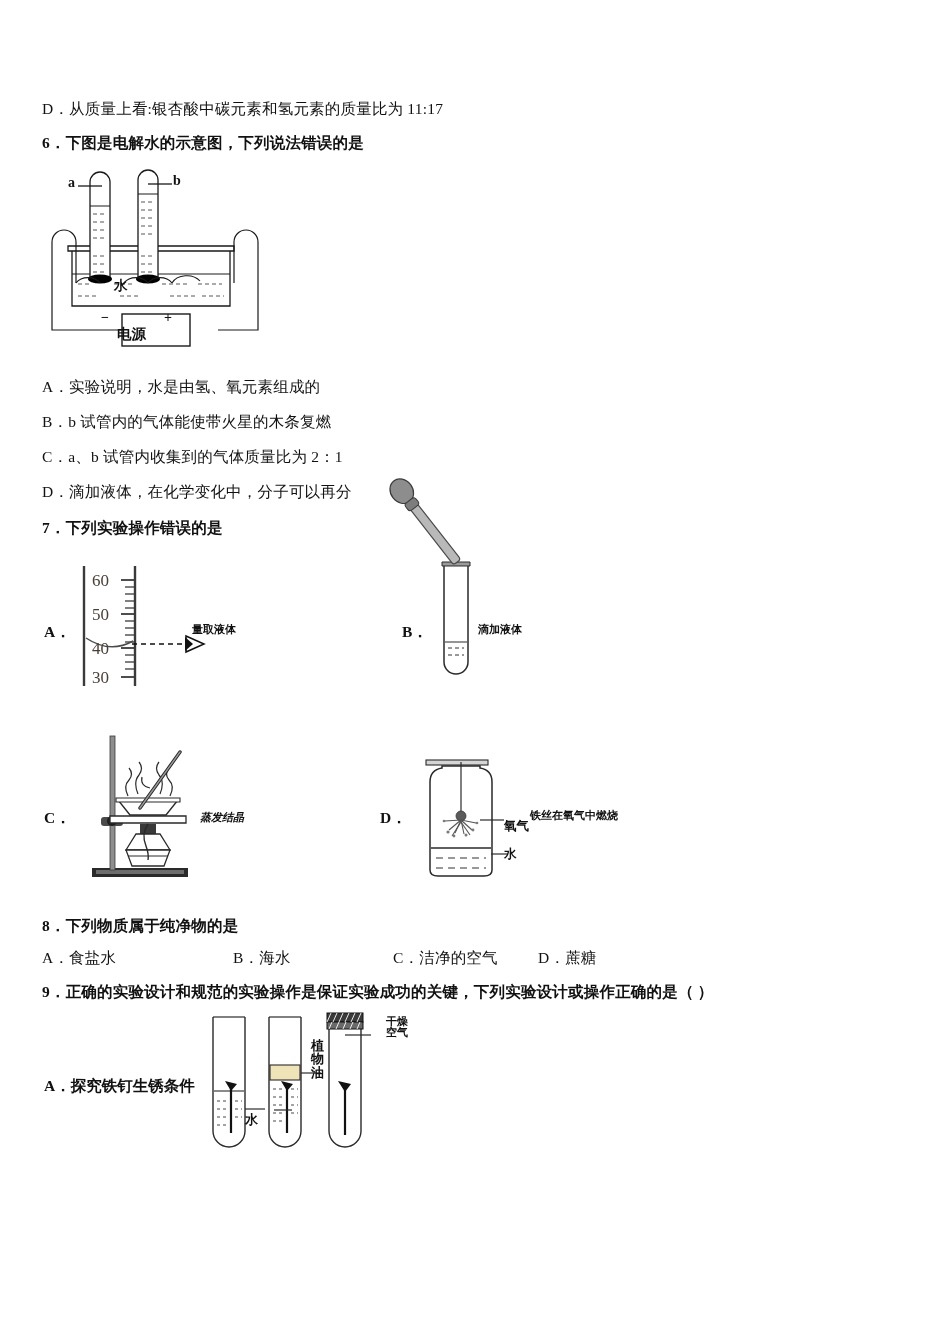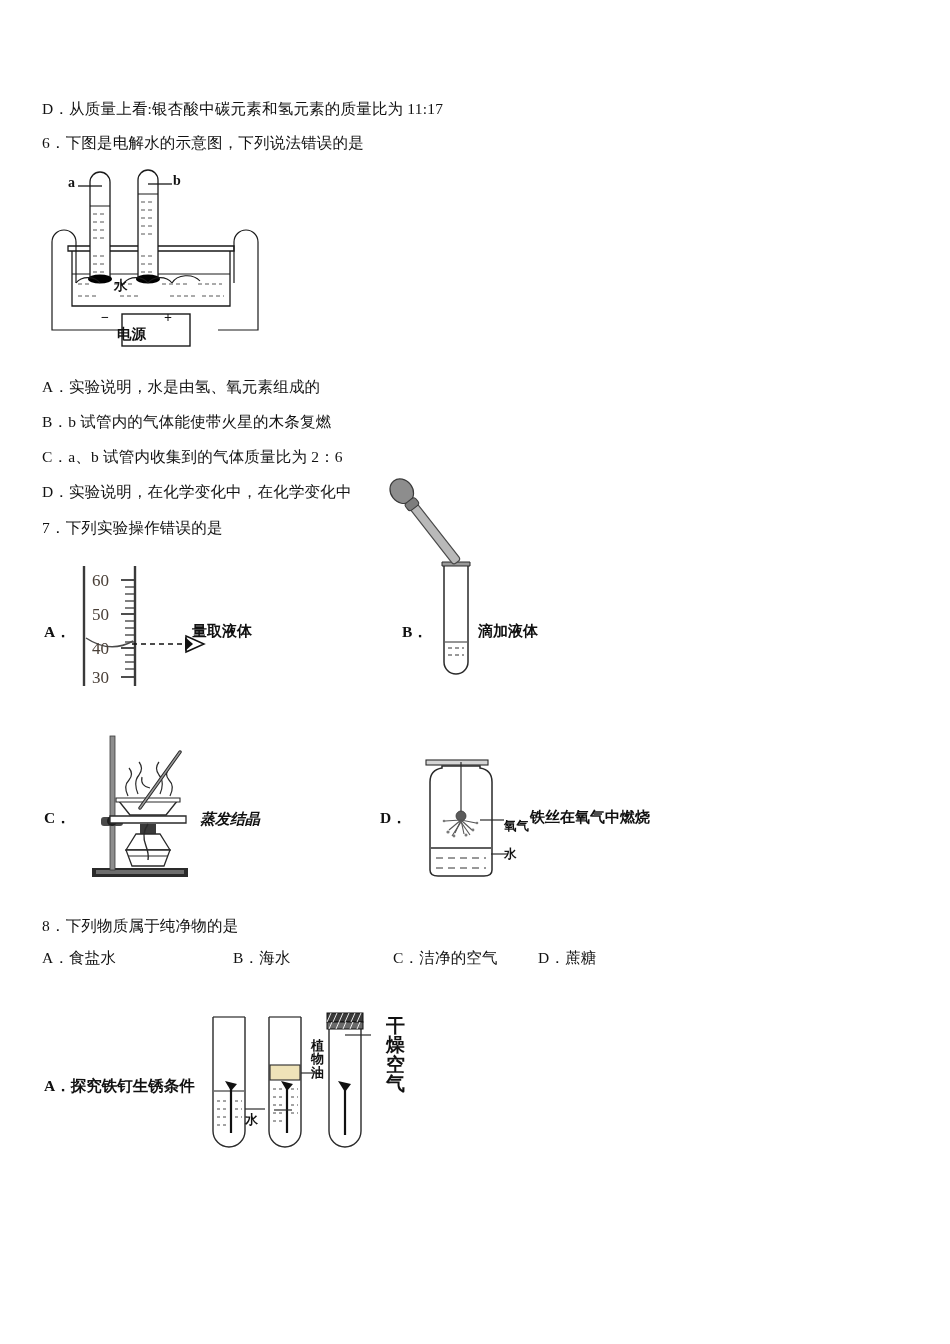--- a/index.html
+++ b/index.html
@@ -15,30 +15,30 @@
 
   
   .qline {
     position:absolute;
     font-size:15.5px;
     font-weight:normal;
     letter-spacing:0.2px;
     white-space:nowrap;
     line-height:1.2;
   }
-  .qstem { font-weight:normal; font-size:15.5px; }
+  .qstem { font-weight:bold; font-size:15.5px; }
   .optlabel {
     position:absolute;
     font-size:15.5px;
     font-weight:bold;
     white-space:nowrap;
   }
   .caption {
     position:absolute;
-    font-size:15px;
+    font-size:11px;
     font-weight:bold;
     white-space:nowrap;
   }
   .tinylabel {
     position:absolute;
     font-size:12.5px;
     font-weight:bold;
     white-space:nowrap;
   }
   .vlabel {
@@ -142,22 +142,22 @@
         <path d="M0 2 L24 2" stroke="#1a1a1a" stroke-width="1.3"></path>
       </svg>
   </div>
   <div class="tinylabel" style="left:114px; top:277px; font-size:13.5px;">水</div>
   <div class="tinylabel" style="left:117px; top:325px; font-size:14.5px; font-family:'Liberation Sans',sans-serif;">电源</div>
   <div class="tinylabel" style="left:101px; top:310px; font-size:14px;">−</div>
   <div class="tinylabel" style="left:164px; top:310px; font-size:14px;">+</div>
 
   <div class="qline" style="left:42px; top:413px;">B．b 试管内的气体能使带火星的木条复燃</div>
   <div class="qline" style="left:42px; top:378px;">A．实验说明，水是由氢、氧元素组成的</div>
-  <div class="qline" style="left:42px; top:448px;">C．a、b 试管内收集到的气体质量比为 2：6</div>
-  <div class="qline" style="left:42px; top:483px;">D．实验说明，在化学变化中，在化学变化中</div>
+  <div class="qline" style="left:42px; top:448px;">C．a、b 试管内收集到的气体质量比为 2：1</div>
+  <div class="qline" style="left:42px; top:483px;">D．滴加液体，在化学变化中，分子可以再分</div>
 
   <div class="qline qstem" style="left:42px; top:519px;">7．下列实验操作错误的是</div>
 
   <div class="optlabel" style="left:44px; top:622px;">A．</div>
   <div class="fig" style="left:80px; top:562px;">
     <svg width="130" height="128" viewBox="0 0 130 128">
       <g stroke="#3a3a3a" fill="none">
 
         <path d="M4 4 L4 124" stroke-width="2.4"></path>
         <path d="M55 4 L55 124" stroke-width="2.4"></path>
@@ -304,20 +304,21 @@
   <div class="tinylabel" style="left:504px; top:818px;">氧气</div>
   <div class="tinylabel" style="left:504px; top:846px;">水</div>
   <div class="caption" style="left:530px; top:808px;">铁丝在氧气中燃烧</div>
 
   <div class="qline qstem" style="left:42px; top:917px;">8．下列物质属于纯净物的是</div>
   <div class="qline" style="left:42px; top:949px;">A．食盐水</div>
   <div class="qline" style="left:212px; top:949px;margin-left:21px;">B．海水</div>
   <div class="qline" style="left:393px; top:949px;">C．洁净的空气</div>
   <div class="qline" style="left:538px; top:949px;">D．蔗糖</div>
 
+  <div class="qline qstem" style="left:42px; top:983px;">9．正确的实验设计和规范的实验操作是保证实验成功的关键，下列实验设计或操作正确的是（  ）</div>
 
   <div class="optlabel" style="left:44px; top:1076px;">A．探究铁钉生锈条件</div>
 
   <div class="fig" style="left:205px; top:1013px;">
     <svg width="240" height="142" viewBox="0 0 240 142">
 
       <path d="M8 4 L8 118 a16 16 0 0 0 32 0 L40 4" fill="#ffffff" stroke="#2a2a2a" stroke-width="1.4"></path>
       <path d="M8 4 L40 4" stroke="#2a2a2a" stroke-width="1.2"></path>
       <path d="M9 78 L39 78" stroke="#2a2a2a" stroke-width="1.1"></path>
       <g stroke="#333" stroke-width="0.9" stroke-dasharray="3 3">
@@ -380,15 +381,15 @@
     </svg>
   </div>
 
   <div class="tinylabel" style="left:245px; top:1111px; font-size:13px;">水</div>
   <div class="fig" style="left:272px; top:1108px;">
     <svg width="22" height="4">
         <path d="M20 2 L2 2" stroke="#2a2a2a" stroke-width="1.2"></path>
       </svg>
   </div>
   <div class="vlabel" style="left:310px; top:1039px;">植物油</div>
-  <div class="vlabel" style="left:386px; top:1016px; width:32px; font-size:19px; text-align:left;">干燥空气</div>
+  <div class="vlabel" style="left:386px; top:1016px; width:32px; font-size:11px; text-align:left;">干燥空气</div>
 
 </div>
 
 </body></html>

